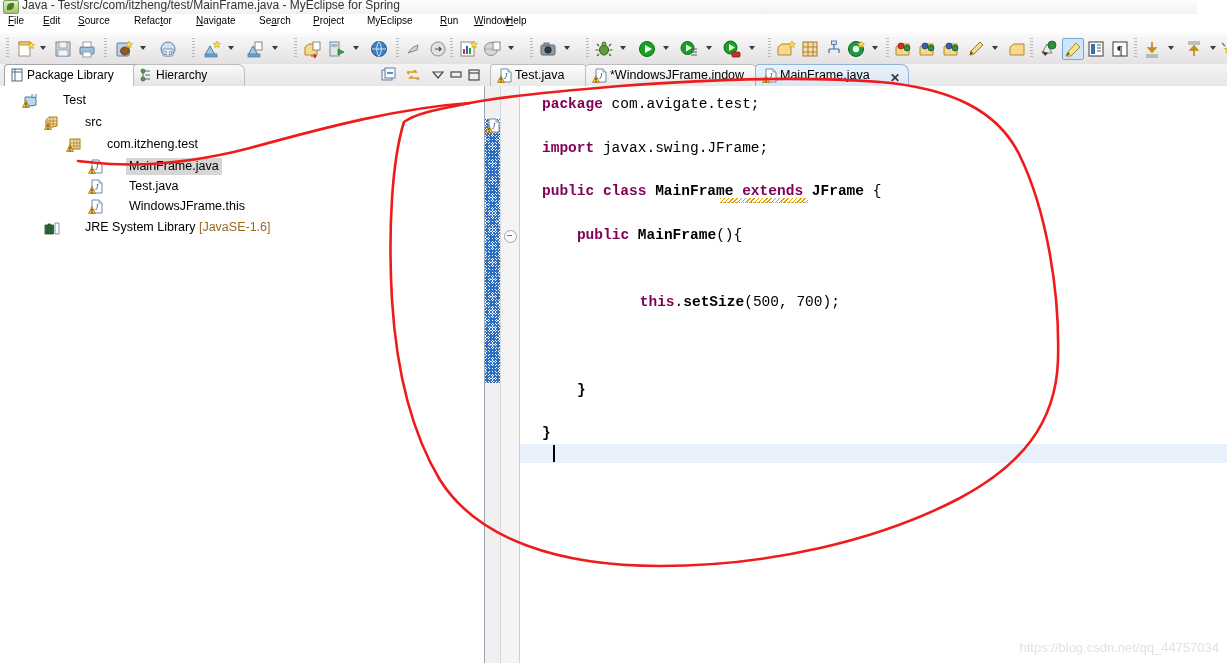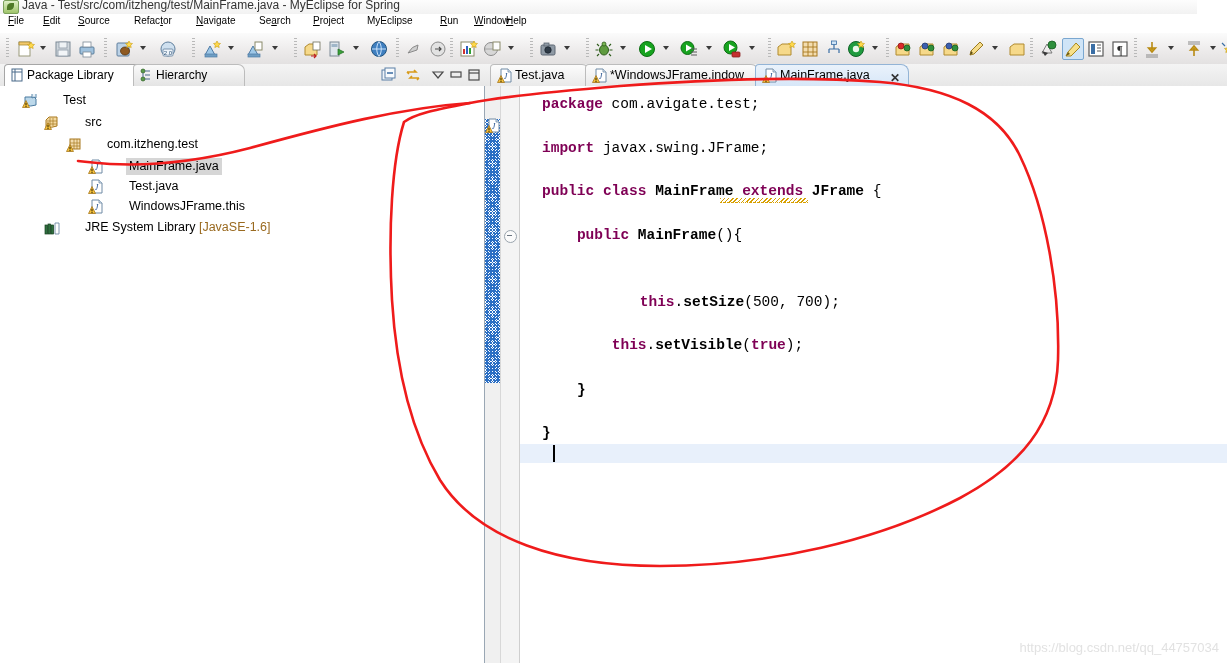--- a/index.html
+++ b/index.html
@@ -613,21 +613,20 @@
         <div class="foldmk" style="left: 3px; top: 144px;"></div>
       </div>
     <div id="codearea">
       <div id="curline" style="top: 358px;"></div>
       <div id="caret" style="top: 359px; left: 33px;"></div>
     <div class="cline" style="top: 9px; left: 22px;"><span class="kw">package</span><span class="pl"> com.avigate.test;</span></div>
         <div class="cline" style="top: 96px; left: 22px;"><span class="kw">public</span><span class="pl"> </span><span class="kw">class</span><span class="pl"> </span><span class="id">MainFrame</span><span class="pl"> </span><span class="kw">extends</span><span class="pl"> </span><span class="id">JFrame</span><span class="pl"> {</span></div>
         <div class="cline" style="top: 53px; left: 22px;"><span class="kw">import</span><span class="pl"> javax.swing.JFrame;</span></div>
         <div class="cline" style="top: 140px; left: 56.88px;"><span class="kw">public</span><span class="pl"> </span><span class="id">MainFrame</span><span class="pl">(){</span></div>
         <div class="cline" style="top: 207px; left: 91.76px; margin-left: 28px;"><span class="kwp">this</span><span class="pl">.</span><span class="id">setSize</span><span class="pl">(500, 700);</span></div>
-        <div class="cline" style="top: 250px; left: 91.76px;"><span class="kwp">this</span><span class="pl">.</span><span class="id">setVisible</span><span class="pl">(</span><span class="kwp">true</span><span class="pl">);</span></div>
         <div class="cline" style="top: 295px; left: 56.88px;"><span class="id">}</span></div>
         <div class="cline" style="top: 338px; left: 22px;"><span class="id">}</span></div>
         <div class="squig" style="left: 200px; top: 112px; width: 88px;"></div>
       </div>
   </div>
 </div>
 
 <svg id="anno" viewBox="0 0 1227 663" xmlns="http://www.w3.org/2000/svg">
   <g id="anno-g" fill="none" stroke="#ef1b1b" stroke-width="2.6" stroke-linecap="round">
 

